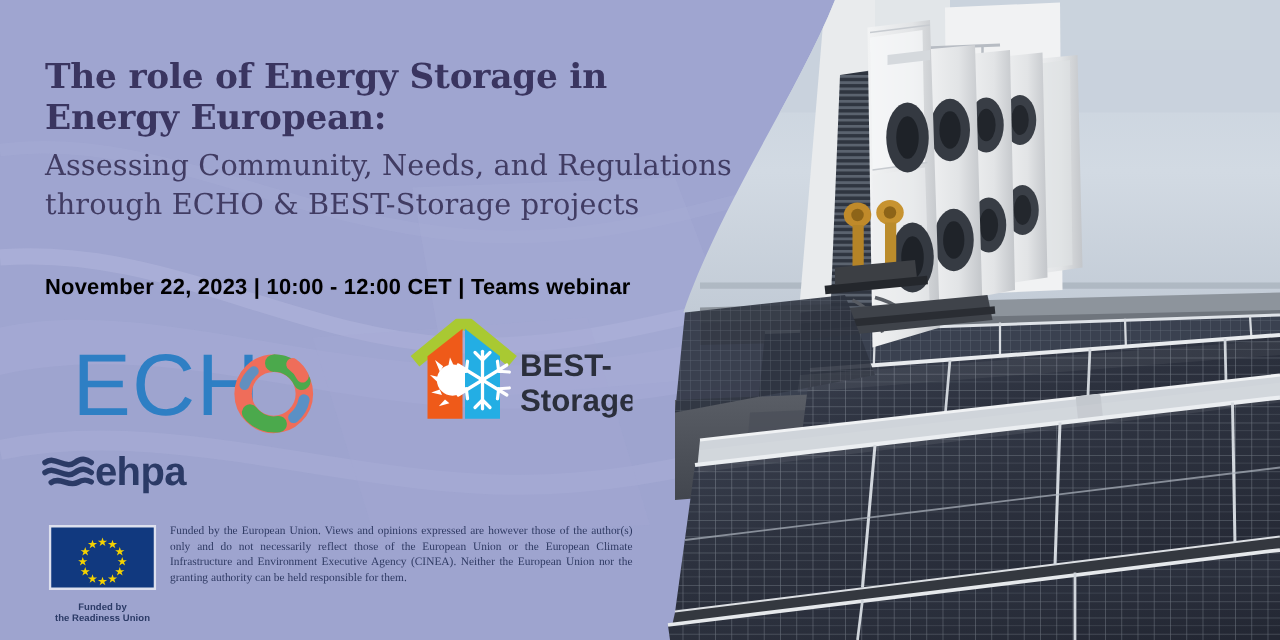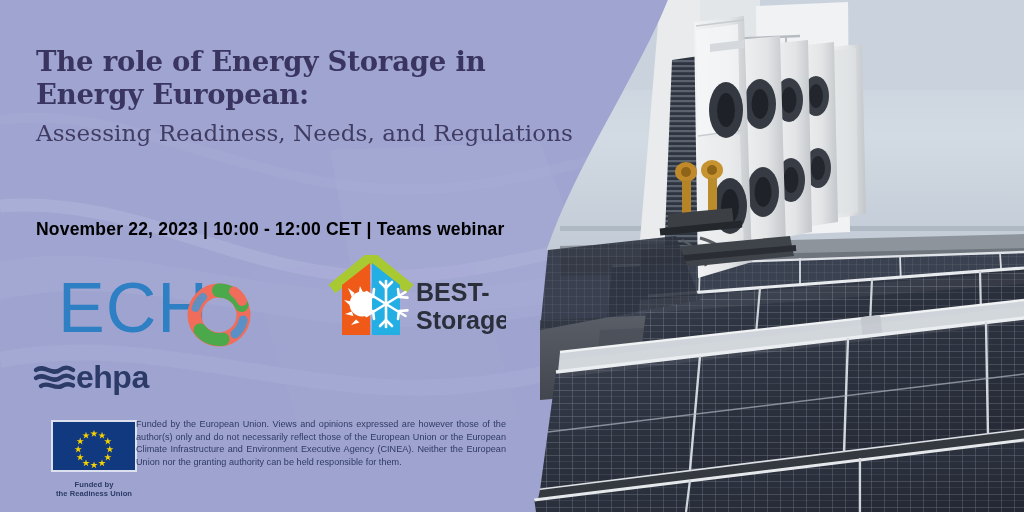--- a/index.html
+++ b/index.html
@@ -54,33 +54,33 @@
     text-shadow:0 0 1px rgba(120,120,160,.25);
   }
 
   
   .logo-echo { position:absolute; left:58px; top:258px;margin-top:14px; }
   .logo-best { position:absolute; left:328px; top:255px; }
   .logo-ehpa { position:absolute; left:32px; top:346px; }
 
   
   .eu-block { position:absolute; left:36px; top:418px; width:470px; }
-  .eu-flag-col { position:absolute; left:12px; top:2px; width:92px; text-align:center; }
+  .eu-flag-col { position:absolute; left:0; top:2px; width:92px; text-align:center; }
   .eu-flag-caption {
     margin-top:4px;
     font-family:"Liberation Sans", sans-serif;
     font-weight:bold;
     font-size:7.6px;
     line-height:9.4px;
     color:#2b3a66;
     letter-spacing:0.05px;
   }
   .eu-text {
     position:absolute; left:100px; top:0; width:370px;
-    font-family:Liberation Sans, sans-serif;
+    font-family:Liberation Serif, serif;
     font-size:9.1px;
     line-height:12.6px;
     color:#2f3a63;
     text-align:justify;
     letter-spacing:0.02px;
   }
 </style>
 </head>
 <body>
 
@@ -285,21 +285,22 @@
       <path d="M640,300 L1024,272 L1024,284 L638,314 Z" fill="#ffffff" opacity="0.05"></path>
     </g>
   </svg>
 
   <div class="content">
 
     <div class="title-block">
       <div class="title-line">The role of Energy Storage in</div>
       <div class="title-line">Energy European:</div>
       <div class="subtitle-block">
-        <div class="subtitle-line">Assessing Readiness, Needs, and Regulations</div>
+        <div class="subtitle-line">Assessing Community, Needs, and Regulations</div>
+        <div class="subtitle-line">through ECHO &amp; BEST-Storage projects</div>
       </div>
     </div>
 
     <div class="datetime">November 22, 2023 | 10:00 - 12:00 CET | Teams webinar</div>
 
     <div class="logo-echo">
       <svg width="210" height="78" viewBox="0 0 210 78">
         <text x="0" y="60" font-family="Liberation Sans, sans-serif" font-size="70" fill="#2e7fc4" letter-spacing="1">ECH</text>
         <g transform="translate(128,10)">
           <circle cx="33" cy="33" r="24.5" fill="none" stroke="#ef6d5a" stroke-width="14"></circle>

